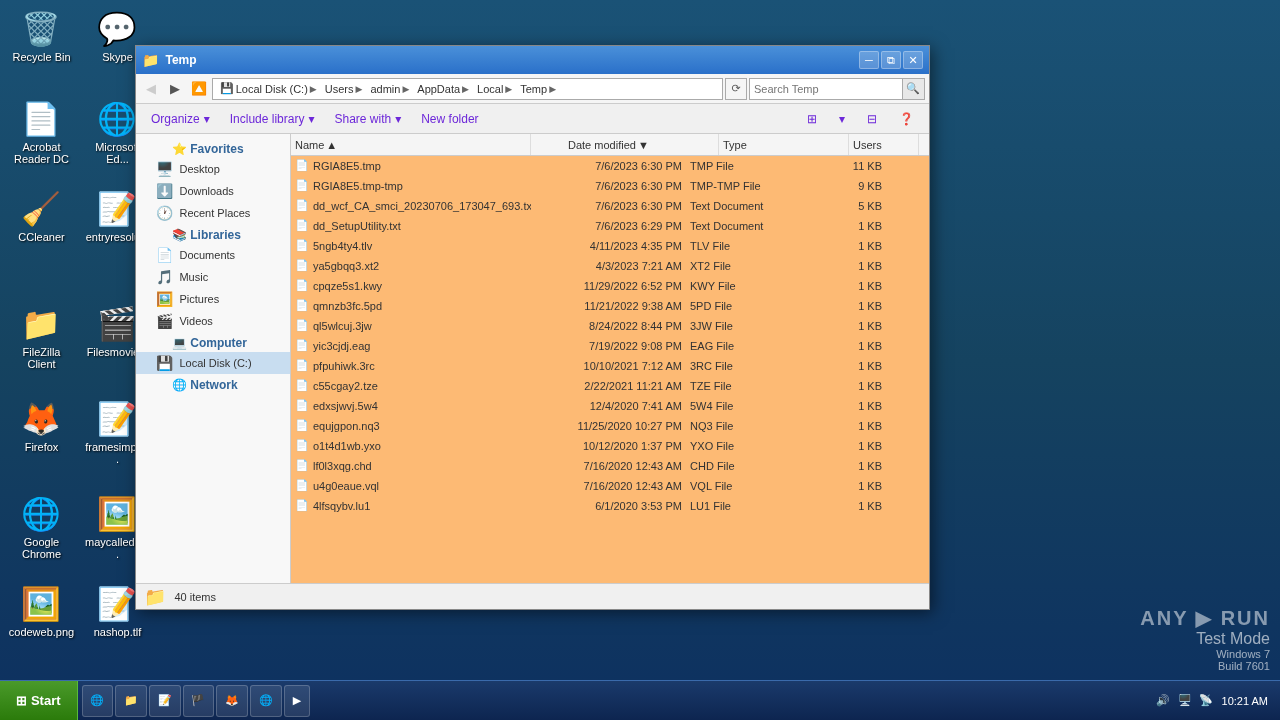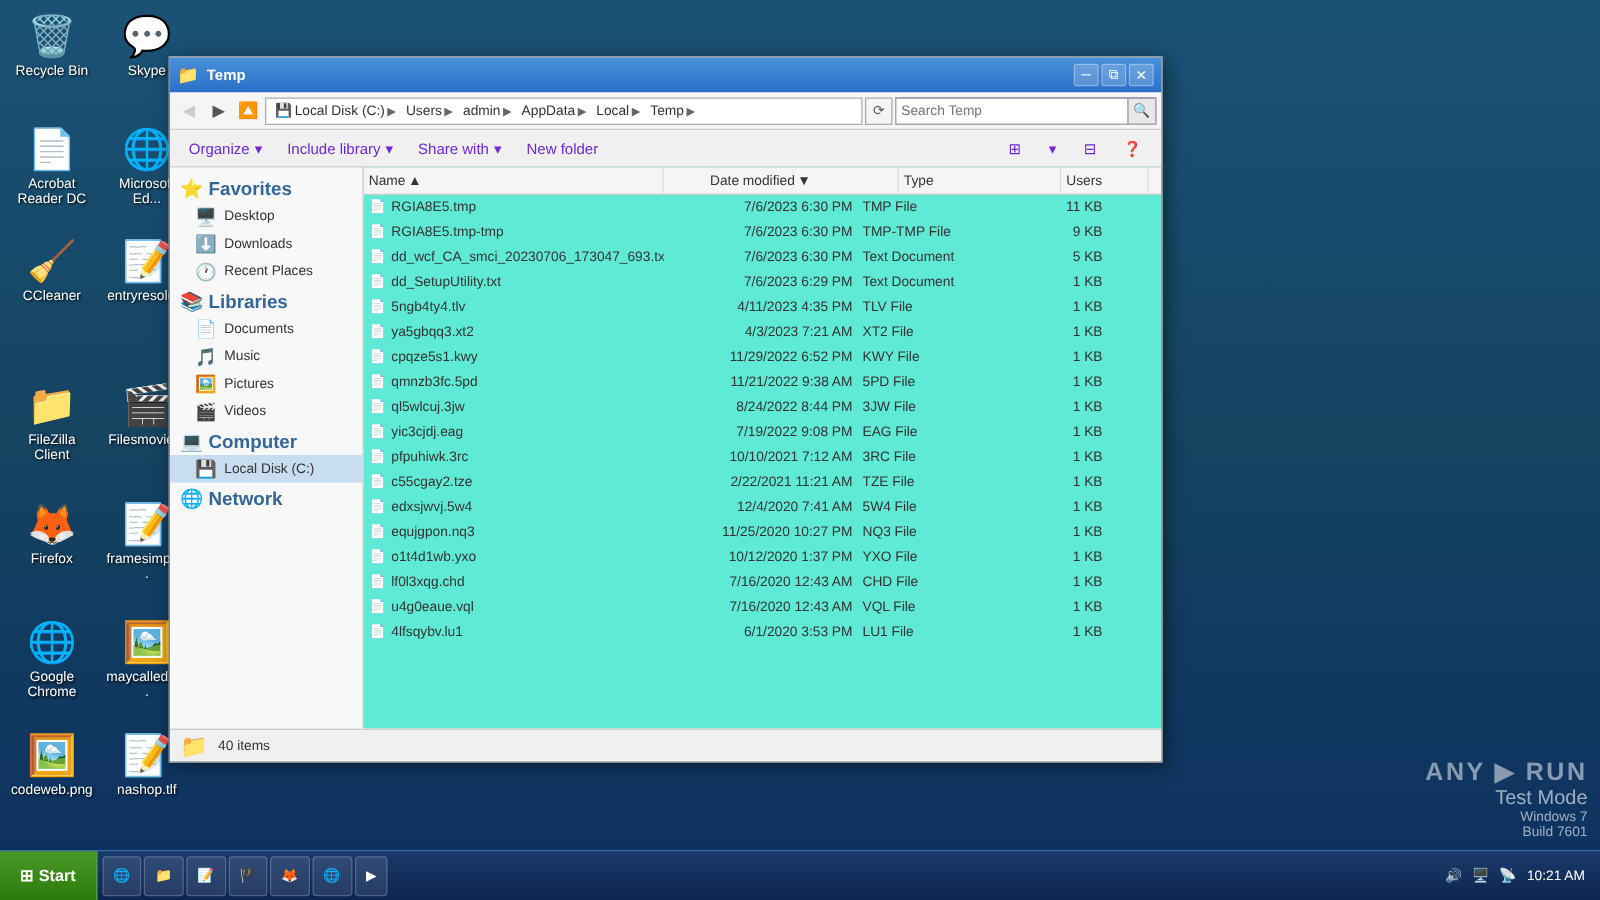--- a/index.html
+++ b/index.html
@@ -215,26 +215,26 @@
       background: none;
       border: 1px solid #aaa;
       display: flex;
       align-items: center;
       justify-content: center;
       cursor: pointer;
       font-size: 11px;
       color: #555;
     }
     .search-box {
-      width: 209px;
+      width: 176px;
       height: 22px;
       border: 1px solid #aaa;
       display: flex;
       align-items: center;
-      background: #4c1d95;
+      background: #d946ef;
     }
     .search-input {
       flex: 1;
       height: 100%;
       border: none;
       outline: none;
       padding: 0 4px;
       font-size: 11px;
       color: #888;
     }
@@ -290,44 +290,45 @@
     
     .nav-pane {
       width: 155px;
       background: #f8f8f8;
       border-right: 1px solid #ccc;
       overflow-y: auto;
       padding: 4px 0;
     }
     .nav-section-label {
       color: #336699;
-      font-size: 15px;
+      font-size: 12px;
       font-weight: bold;
       padding: 4px 8px 2px 8px;
       cursor: pointer;
+      margin-left: 28px;
     }
     .nav-item {
       display: flex;
       align-items: center;
       gap: 6px;
       padding: 3px 8px 3px 20px;
       cursor: pointer;
       font-size: 11px;
       color: #333;
     }
     .nav-item.selected { background: #c8ddf0; }
     .nav-item-icon { font-size: 14px; }
     .nav-item-label { flex: 1; }
 
     
     .file-area {
       flex: 1;
       display: flex;
       flex-direction: column;
-      background: #5eead4;
+      background: #fdba74;
       overflow: hidden;
     }
 
     
     .col-headers {
       display: flex;
       background: #f5f5f5;
       border-bottom: 1px solid #ccc;
       height: 22px;
       align-items: center;

